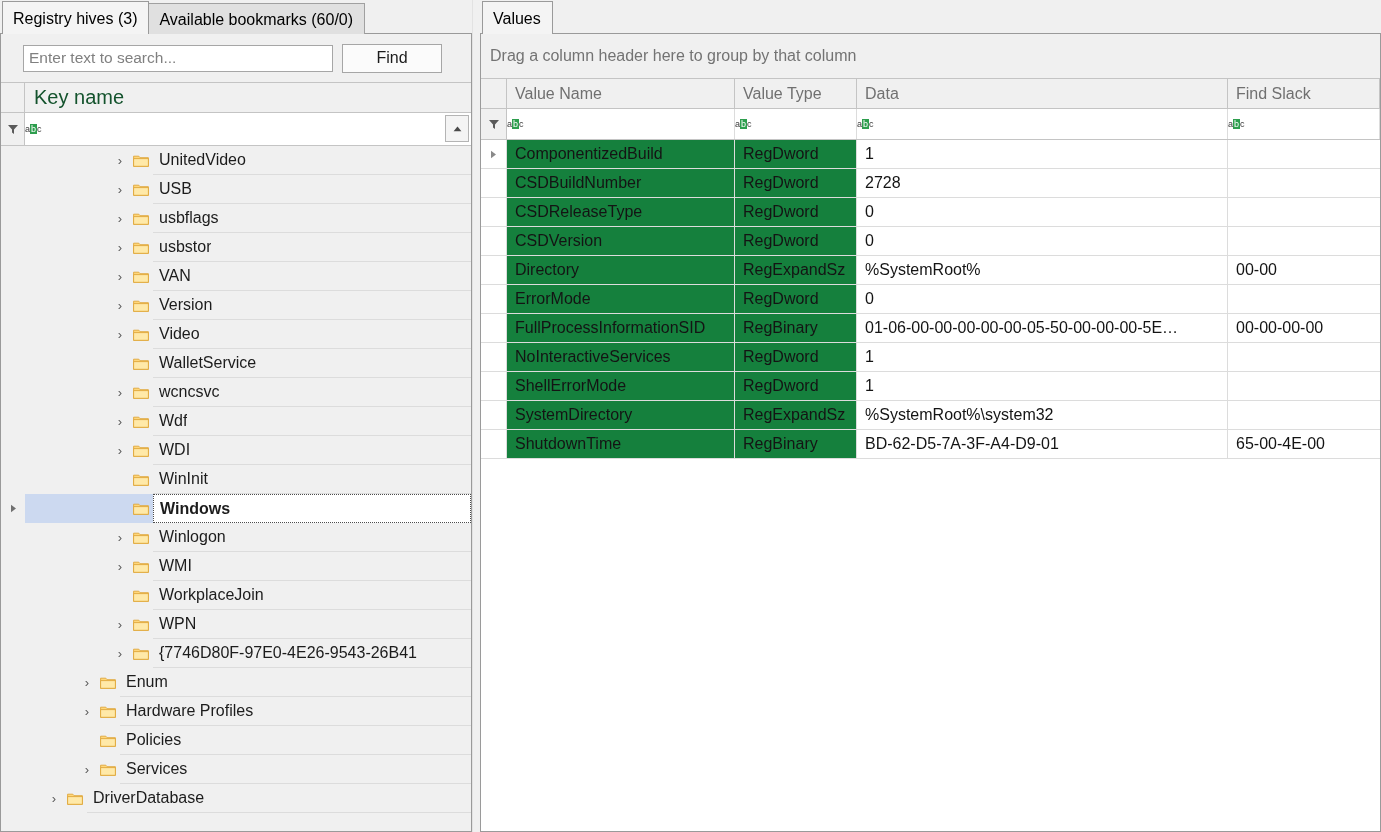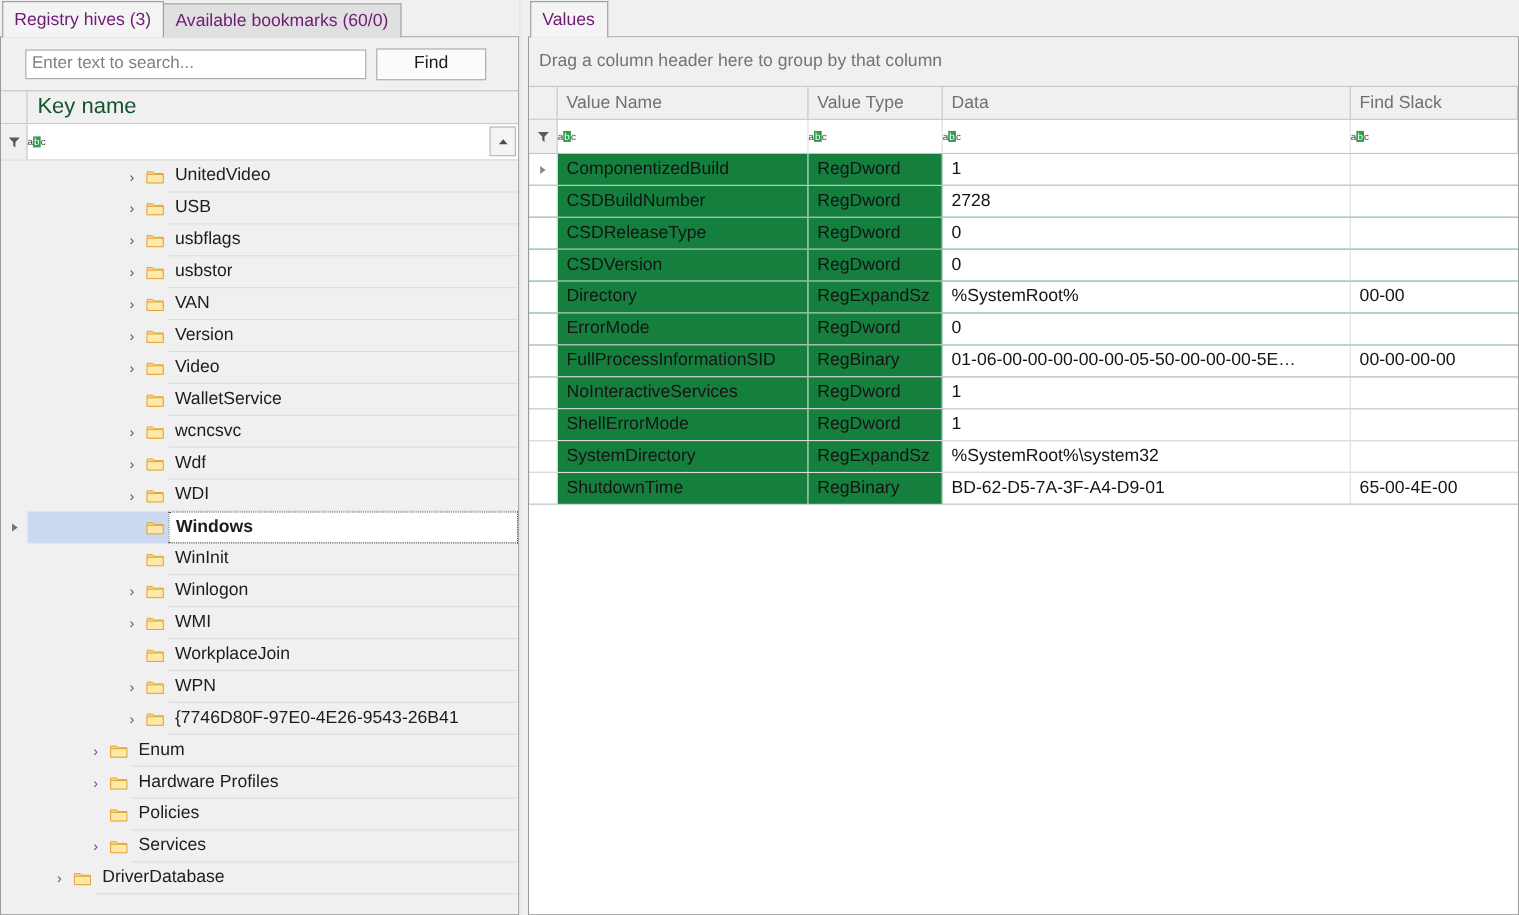--- a/index.html
+++ b/index.html
@@ -40,21 +40,21 @@
     background: #f0f0f0;
     padding-left: 2px;
     box-sizing: border-box;
     flex: none;
   }
   .tab {
     height: 31px;
     line-height: 31px;
     padding: 0 11px 0 10px;
     font-size: 16px;
-    color: #701a75;
+    color: #000000;
     border: 1px solid #a0a0a0;
     border-bottom: none;
     box-sizing: border-box;
     background: #e0e0e0;
     white-space: nowrap;
     cursor: default;
     position: relative;
   }
   .tab.active {
     background: #f4f4f4;
@@ -586,52 +586,52 @@
                 <svg width="16" height="13" viewBox="0 0 16 13">
                   <path d="M0.6 2.2h5.2l1.3 1.5h8.3v8.6H0.6z" fill="#ffd77a" stroke="#dfa63a" stroke-width="0.9"></path>
                   <path d="M0.6 4.6h14.8v7.7H0.6z" fill="#ffe9a8" stroke="#dfa63a" stroke-width="0.9"></path>
                 </svg>
               </div>
             </div>
             <div class="tree-cell">
               <div class="tree-label">WDI</div>
             </div>
           </div>
+          <div class="tree-row">
+            <div class="row-indicator"></div>
+            <div class="row-indent" style="width: 128px; position: relative;">
+              <div class="expander" style="position: absolute; right: 22px; top: 0px; height: 100%;"></div>
+              <div class="folder-icon" style="position: absolute; right: 0px; top: 0px; height: 100%; display: flex; align-items: center;">
+                <svg width="16" height="13" viewBox="0 0 16 13">
+                  <path d="M0.6 2.2h5.2l1.3 1.5h8.3v8.6H0.6z" fill="#ffd77a" stroke="#dfa63a" stroke-width="0.9"></path>
+                  <path d="M0.6 4.6h14.8v7.7H0.6z" fill="#ffe9a8" stroke="#dfa63a" stroke-width="0.9"></path>
+                </svg>
+              </div>
+            </div>
+            <div class="tree-cell">
+              <div class="tree-label">WinInit</div>
+            </div>
+          </div>
           <div class="tree-row selected">
             <div class="row-indicator">
               <svg width="7" height="9" viewBox="0 0 7 9">
                 <polygon points="1,0.8 6,4.5 1,8.2" fill="#707070"></polygon>
               </svg>
             </div>
             <div class="row-indent row-sel-fill" style="width: 128px; position: relative;">
               <div class="expander" style="position: absolute; right: 22px; top: 0px; height: 100%;"></div>
               <div class="folder-icon" style="position: absolute; right: 0px; top: 0px; height: 100%; display: flex; align-items: center;">
                 <svg width="16" height="13" viewBox="0 0 16 13">
                   <path d="M0.6 2.2h5.2l1.3 1.5h8.3v8.6H0.6z" fill="#ffd77a" stroke="#dfa63a" stroke-width="0.9"></path>
                   <path d="M0.6 4.6h14.8v7.7H0.6z" fill="#ffe9a8" stroke="#dfa63a" stroke-width="0.9"></path>
                 </svg>
               </div>
             </div>
             <div class="tree-cell">
               <div class="tree-label">Windows</div>
-            </div>
-          </div>
-          <div class="tree-row">
-            <div class="row-indicator"></div>
-            <div class="row-indent" style="width: 128px; position: relative;">
-              <div class="expander" style="position: absolute; right: 22px; top: 0px; height: 100%;"></div>
-              <div class="folder-icon" style="position: absolute; right: 0px; top: 0px; height: 100%; display: flex; align-items: center;">
-                <svg width="16" height="13" viewBox="0 0 16 13">
-                  <path d="M0.6 2.2h5.2l1.3 1.5h8.3v8.6H0.6z" fill="#ffd77a" stroke="#dfa63a" stroke-width="0.9"></path>
-                  <path d="M0.6 4.6h14.8v7.7H0.6z" fill="#ffe9a8" stroke="#dfa63a" stroke-width="0.9"></path>
-                </svg>
-              </div>
-            </div>
-            <div class="tree-cell">
-              <div class="tree-label">WinInit</div>
             </div>
           </div>
           <div class="tree-row">
             <div class="row-indicator"></div>
             <div class="row-indent" style="width: 128px; position: relative;">
               <div class="expander" style="position: absolute; right: 22px; top: 0px; height: 100%;">›</div>
               <div class="folder-icon" style="position: absolute; right: 0px; top: 0px; height: 100%; display: flex; align-items: center;">
                 <svg width="16" height="13" viewBox="0 0 16 13">
                   <path d="M0.6 2.2h5.2l1.3 1.5h8.3v8.6H0.6z" fill="#ffd77a" stroke="#dfa63a" stroke-width="0.9"></path>
                   <path d="M0.6 4.6h14.8v7.7H0.6z" fill="#ffe9a8" stroke="#dfa63a" stroke-width="0.9"></path>

